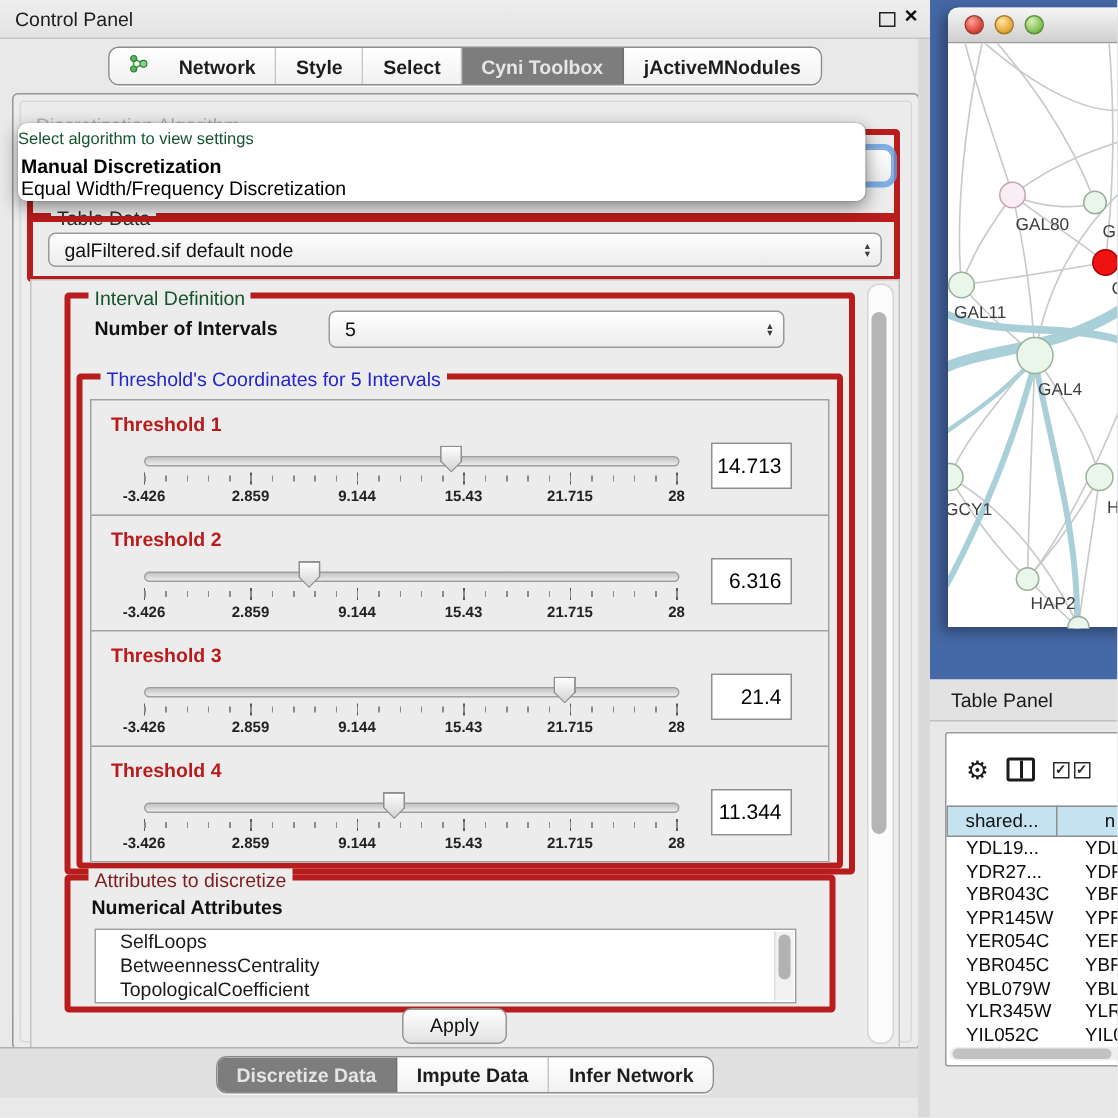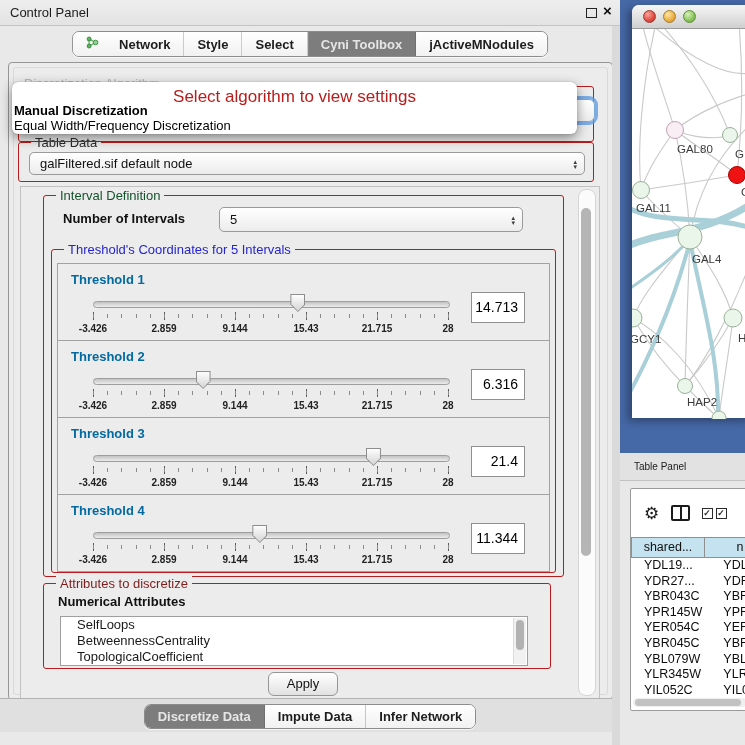--- a/index.html
+++ b/index.html
@@ -21,34 +21,34 @@
   .seg{display:flex;align-items:flex-end;gap:20px;padding:4px 13px;font-size:13px;font-weight:600;
        color:#1d1d1d;background:linear-gradient(#ffffff,#f1f1f1);border-right:1px solid #c6c6c6;white-space:nowrap}
   .seg:last-child{border-right:none}
   .seg.sel{background:#7d7d7d;color:#e6e6e6;border-right-color:#6f6f6f}
 
   .outer-panel{position:absolute;left:8px;top:62px;width:603px;height:636px;
                border:1px solid #959595;border-radius:4px;background:#ececec}
   .inner-line{position:absolute;left:13px;top:67px;width:593px;height:626px;
               border:1px solid #d9d9d9;border-radius:3px}
 
-  .grp{position:absolute;border:1px solid #b91c1c;border-radius:3px}
+  .grp{position:absolute;border:4px solid #b91c1c;border-radius:3px}
   .gt{position:absolute;top:-8px;left:12px;background:#ececec;padding:0 4px;
       font-size:13px;line-height:15px;white-space:nowrap}
 
   #algo-group{left:18px;top:86px;width:574px;height:54px;z-index:1}
   #algo-title{position:absolute;left:24px;top:76px;font-size:13px;color:#b4b4b4;
               background:transparent;z-index:1;white-space:nowrap}
   #algo-combo-stub{position:absolute;left:490px;top:99px;width:103px;height:21px;border-radius:6px;
                    background:linear-gradient(#ffffff,#ededed);border:1px solid #7aa9d8;
                    box-shadow:0 0 0 3px rgba(97,158,227,.8);z-index:2}
 
   #popup{position:absolute;left:12px;top:82px;width:565px;height:52px;background:#ffffff;
          border-radius:6px;box-shadow:0 4px 12px rgba(0,0,0,.45),0 0 1px rgba(0,0,0,.4);z-index:5}
-  .popup-hint{font-size:17px;color:#b91c1c;text-align:center;padding-top:5px;height:16px}
+  .popup-hint{font-size:11px;color:#14532d;text-align:left;padding-top:5px;height:16px}
   .popup-item{font-size:13px;color:#000;padding-left:2px;height:15px;line-height:15px}
   .popup-item.b{font-weight:700}
 
   #tabledata-group{left:18px;top:142px;width:574px;height:38px;z-index:0}
   #tabledata-group .gt{color:#2b2b2b}
   .combo{position:absolute;border:1px solid #9a9a9a;border-radius:5px;
          background:linear-gradient(#ffffff,#ececec);font-size:13px;color:#111;
          display:flex;align-items:center;padding:0 10px}
   .combo .arrows{position:absolute;right:7px;top:50%;transform:translateY(-50%);
                  display:flex;flex-direction:column;font-size:7px;line-height:5px;color:#3c3c3c}
@@ -58,21 +58,21 @@
             border:1px solid #c2c2c2;background:#ececec}
   #interval-group{left:22px;top:8px;width:519px;height:380px}
   #interval-group>.gt{color:#14532d}
   #noi-label{position:absolute;left:42px;top:24px;font-size:13px;font-weight:700;color:#111}
   #noi-combo{left:198px;top:20px;width:282px;height:23px}
   #thr-group{left:30px;top:62px;width:503px;height:322px}
   #thr-group>.gt{color:#2525cd}
   #threshold-rows{position:absolute;left:5px;top:14px;width:493px}
   .thr-row{position:relative;width:491px;height:76px;border:1px solid #a2a2a2;
            background:#ececec;margin-top:-1px}
-  .thr-label{position:absolute;left:13px;top:8px;font-size:13px;font-weight:700;color:#0369a1}
+  .thr-label{position:absolute;left:13px;top:8px;font-size:13px;font-weight:700;color:#b91c1c}
   .slider-wrap{position:absolute;left:35px;top:30px;width:355px;height:42px}
   .track{position:absolute;left:0;top:7px;width:355px;height:5px;border:1px solid #9e9e9e;
          border-radius:4px;background:linear-gradient(#c3c3c3,#ececec)}
   .ticks-major{position:absolute;left:0;top:18px;width:356px;height:8px;
         background-image:repeating-linear-gradient(to right,#5a5a5a 0,#5a5a5a 1px,transparent 1px,transparent 71px)}
   .ticks-minor{position:absolute;left:0;top:20px;width:356px;height:4px;
         background-image:repeating-linear-gradient(to right,#8a8a8a 0,#8a8a8a 1px,transparent 1px,transparent 14.2px)}
   .thumb{position:absolute;top:0;width:15px;height:18px;
          clip-path:polygon(0 0,100% 0,100% 58%,50% 100%,0 58%);background:#8e8e8e}
   .thumb::after{content:"";position:absolute;left:1px;right:1px;top:1px;bottom:1px;
@@ -114,21 +114,21 @@
               border-top-left-radius:7px;box-shadow:-4px 3px 9px rgba(0,0,0,.35)}
   #net-titlebar{height:23px;background:linear-gradient(#f6f6f6,#cfcfcf);border-bottom:1px solid #9b9b9b;
                 border-top-left-radius:7px;display:flex;align-items:center;gap:7px;padding-left:11px}
   .tl{width:13px;height:13px;border-radius:50%;box-sizing:border-box}
   .tl.red{background:radial-gradient(circle at 35% 30%,#ffa39a,#d8453a 65%,#b23830);border:1px solid #9f3a33}
   .tl.yel{background:radial-gradient(circle at 35% 30%,#ffe5a0,#e7a93c 65%,#c8892b);border:1px solid #a67c28}
   .tl.grn{background:radial-gradient(circle at 35% 30%,#d8f0b8,#82c054 65%,#65a13c);border:1px solid #5d8f37}
   #netsvg{display:block;width:113px;height:390px}
 
   #table-panel-bar{position:absolute;left:0;top:453px;width:125px;height:28px;background:#e2e2e2;
-                   border-bottom:1px solid #c2c2c2;font-size:10px;color:#1a1a1a;
+                   border-bottom:1px solid #c2c2c2;font-size:13px;color:#1a1a1a;
                    line-height:28px;padding-left:14px;box-sizing:border-box}
   #table-box{position:absolute;left:10px;top:488px;width:120px;height:221px;background:#fff;
              border:1px solid #9a9a9a;border-radius:2px}
   #tb-toolbar{position:absolute;left:0;top:0;width:100%;height:48px;display:flex;align-items:center;
               gap:12px;padding-left:13px;box-sizing:border-box}
   .gear{font-size:17px;color:#1b1b1b;line-height:17px}
   .col-ico{width:15px;height:12px;border:2px solid #1b1b1b;border-radius:2px;position:relative}
   .col-ico::after{content:"";position:absolute;left:50%;top:0;bottom:0;width:2px;background:#1b1b1b;transform:translateX(-50%)}
   .cb-pair{display:flex;gap:3px}
   .cb-ico{width:9px;height:9px;border:1.5px solid #2a2a2a;font-size:9px;line-height:8px;font-weight:700;color:#2a2a2a}

